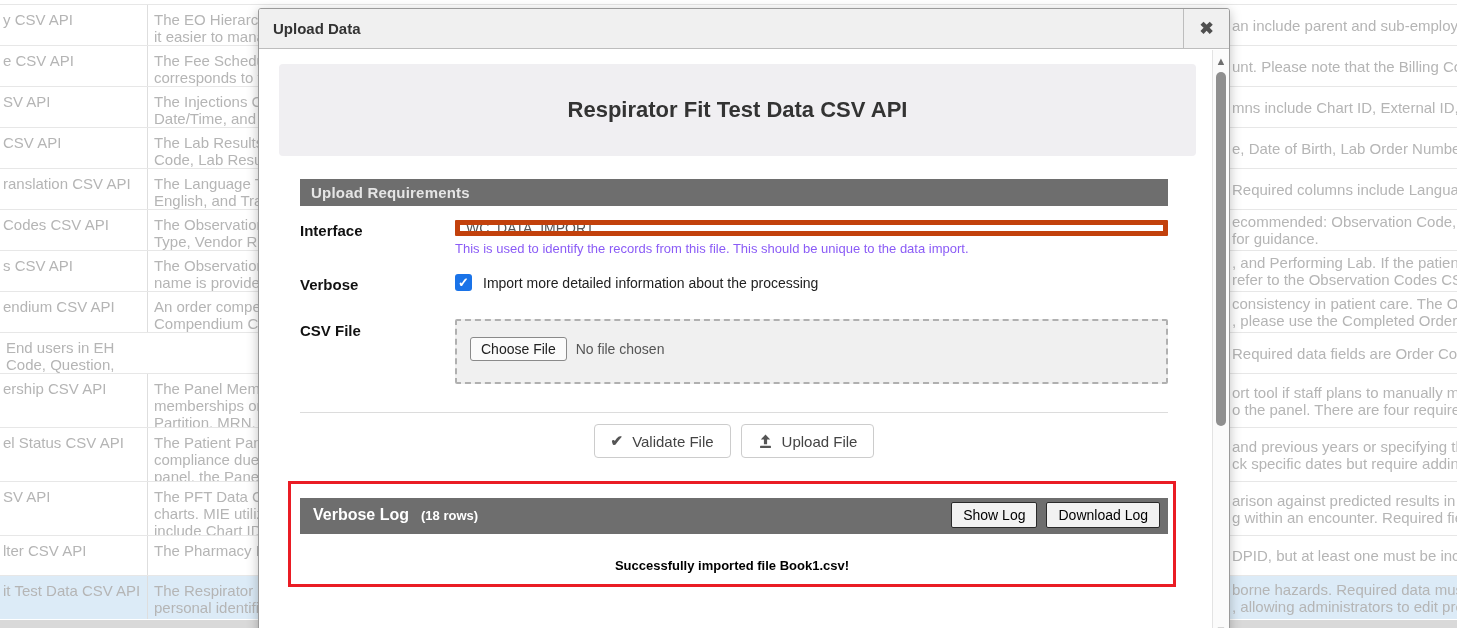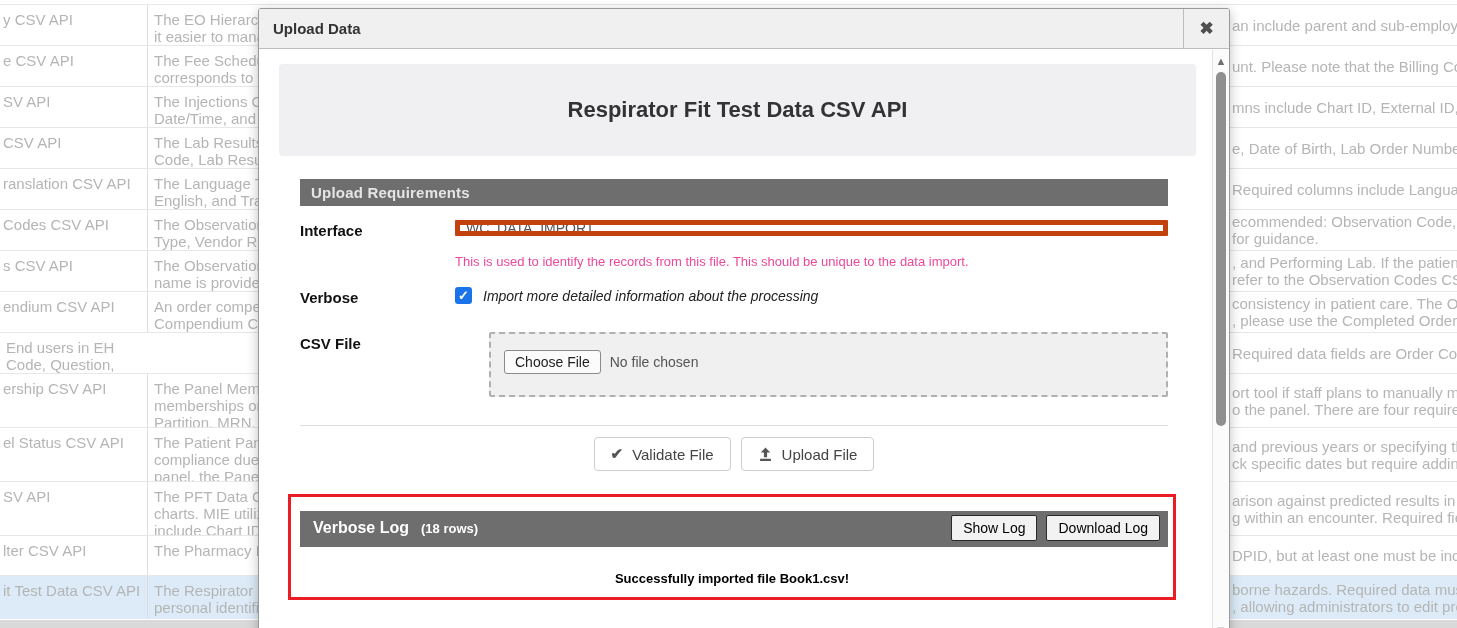--- a/index.html
+++ b/index.html
@@ -60,41 +60,41 @@
   .form { margin-top:13px; }
   .form-row { display:grid; grid-template-columns:155px 1fr; align-items:start; }
   .form-row + .form-row { margin-top:0; }
   .form-label { font-size:15px; font-weight:700; color:#111; padding-top:3px; }
 
   .row-interface { margin-bottom:17px; }
   .text-input {
     width:100%; height:16px; border:5px solid #c2410c; border-radius:1px;
     font-family:"Liberation Sans", sans-serif; font-size:14px; color:#555; padding:1px 6px; background:#fff;
   }
-  .help-text { font-size:13px; color:#ec4899; margin-top:17px; }
+  .help-text { font-size:13px; color:#8b5cf6; margin-top:4px; }
 
   .row-verbose { margin-bottom:26px; }
   .checkbox-wrap { display:flex; align-items:center; gap:11px; padding-top:1px; }
   .checkbox {
     width:17px; height:17px; background:#1a73e8; border-radius:3px; cursor:pointer;
     display:flex; align-items:center; justify-content:center;
     color:#fff; font-size:13px; font-weight:700; flex:none;
   }
-  .checkbox-label { font-size:14px; color:#222;font-style:italic; }
+  .checkbox-label { font-size:14px; color:#222; }
 
   .row-delimiter { margin-bottom:23px; }
   .select {
     height:24px; border:1px solid #8a8a8a; border-radius:2px; background:#fff; cursor:pointer;
     display:flex; align-items:center; padding:0 9px; font-size:14px; color:#444;
   }
   .select .chev { margin-left:auto; display:flex; align-items:center; }
 
   .dropzone {
     border:2px dashed #b0b0b0; background:#f0f0f0; border-radius:2px;
-    padding:16px 13px 21px; display:flex; align-items:center; cursor:pointer;margin-left:34px;
+    padding:16px 13px 21px; display:flex; align-items:center; cursor:pointer;
   }
   .file-btn {
     border:1px solid #8a8a8a; background:#fbfbfb; border-radius:3px;
     font-size:14px; color:#222; padding:3px 10px; cursor:pointer; flex:none;
     font-family:"Liberation Sans", sans-serif;
   }
   .file-status { font-size:14px; color:#555; margin-left:9px; }
 
   .divider { border:0; border-top:1px solid #dcdcdc; margin:28px 0 0; }
 

